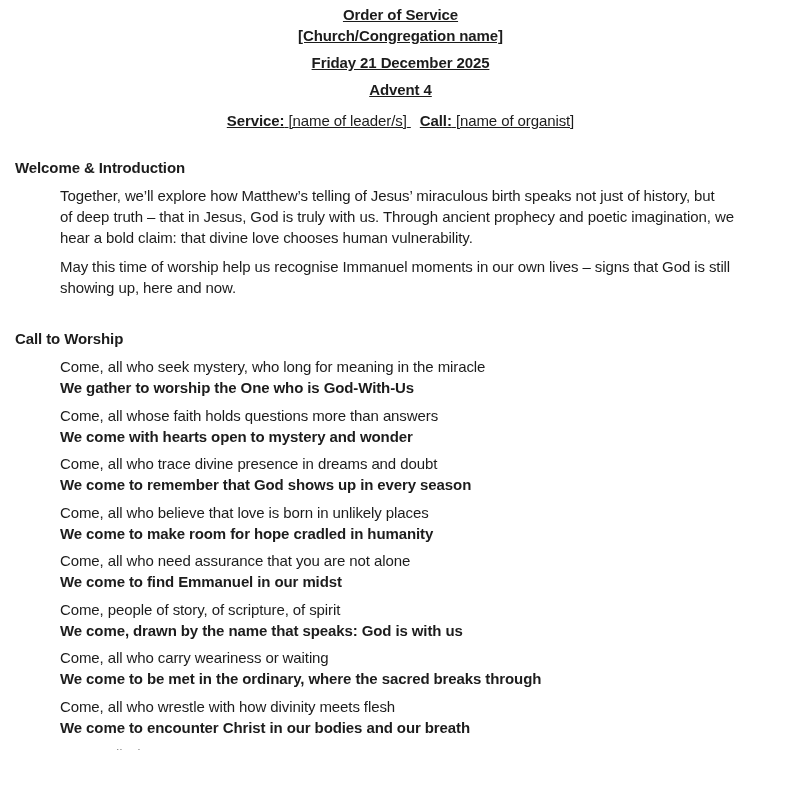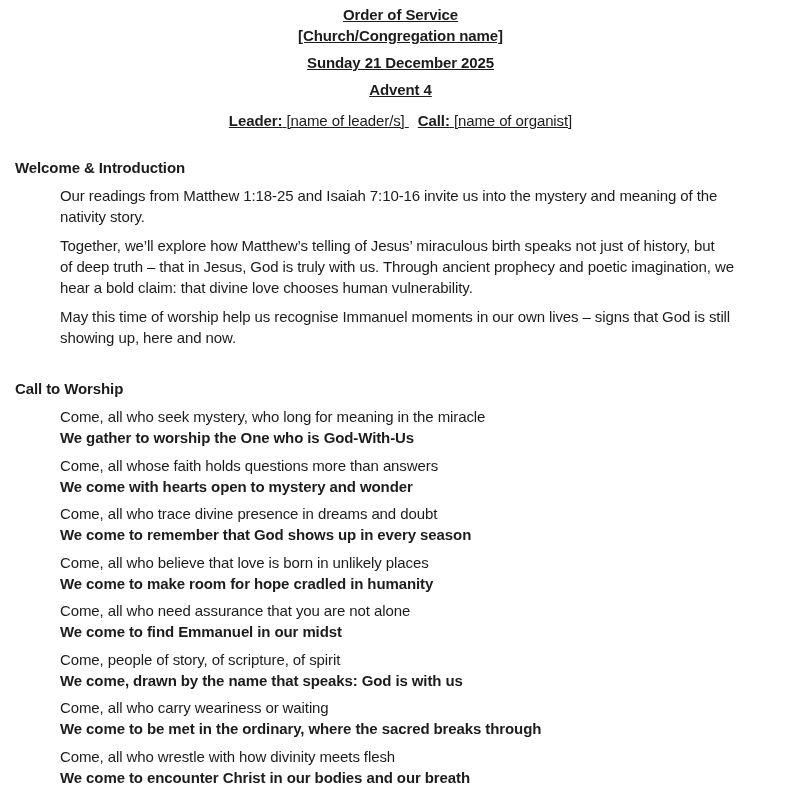--- a/index.html
+++ b/index.html
@@ -57,35 +57,33 @@
 </head>
 <body>
 
 <div class="page">
 
   <div class="doc-header">
     <div class="title-block">
       <div>Order of Service</div>
       <div>[Church/Congregation name]</div>
     </div>
-    <div class="date-line">Sunday 21 December 2025</div>
+    <div class="date-line">Friday 21 December 2025</div>
     <div class="season-line">Advent 4</div>
     <div class="people-line">
-      <span>Leader:</span>
+      <span>Service:</span>
       <span class="value">[name of leader/s]</span>
       <span class="organ-label">Call:</span>
       <span class="value">[name of organist]</span>
     </div>
   </div>
 
   <div>
     <div class="section-heading">Welcome &amp; Introduction</div>
     <div class="indent">
-      <p class="paragraph">Our readings from Matthew 1:18-25 and Isaiah 7:10-16 invite us into the mystery and meaning of the
-nativity story.</p>
       <p class="paragraph">Together, we’ll explore how Matthew’s telling of Jesus’ miraculous birth speaks not just of history, but
 of deep truth – that in Jesus, God is truly with us. Through ancient prophecy and poetic imagination, we
 hear a bold claim: that divine love chooses human vulnerability.</p>
       <p class="paragraph">May this time of worship help us recognise Immanuel moments in our own lives – signs that God is still
 showing up, here and now.</p>
     </div>
   </div>
 
   <div>
     <div class="section-heading second">Call to Worship</div>

